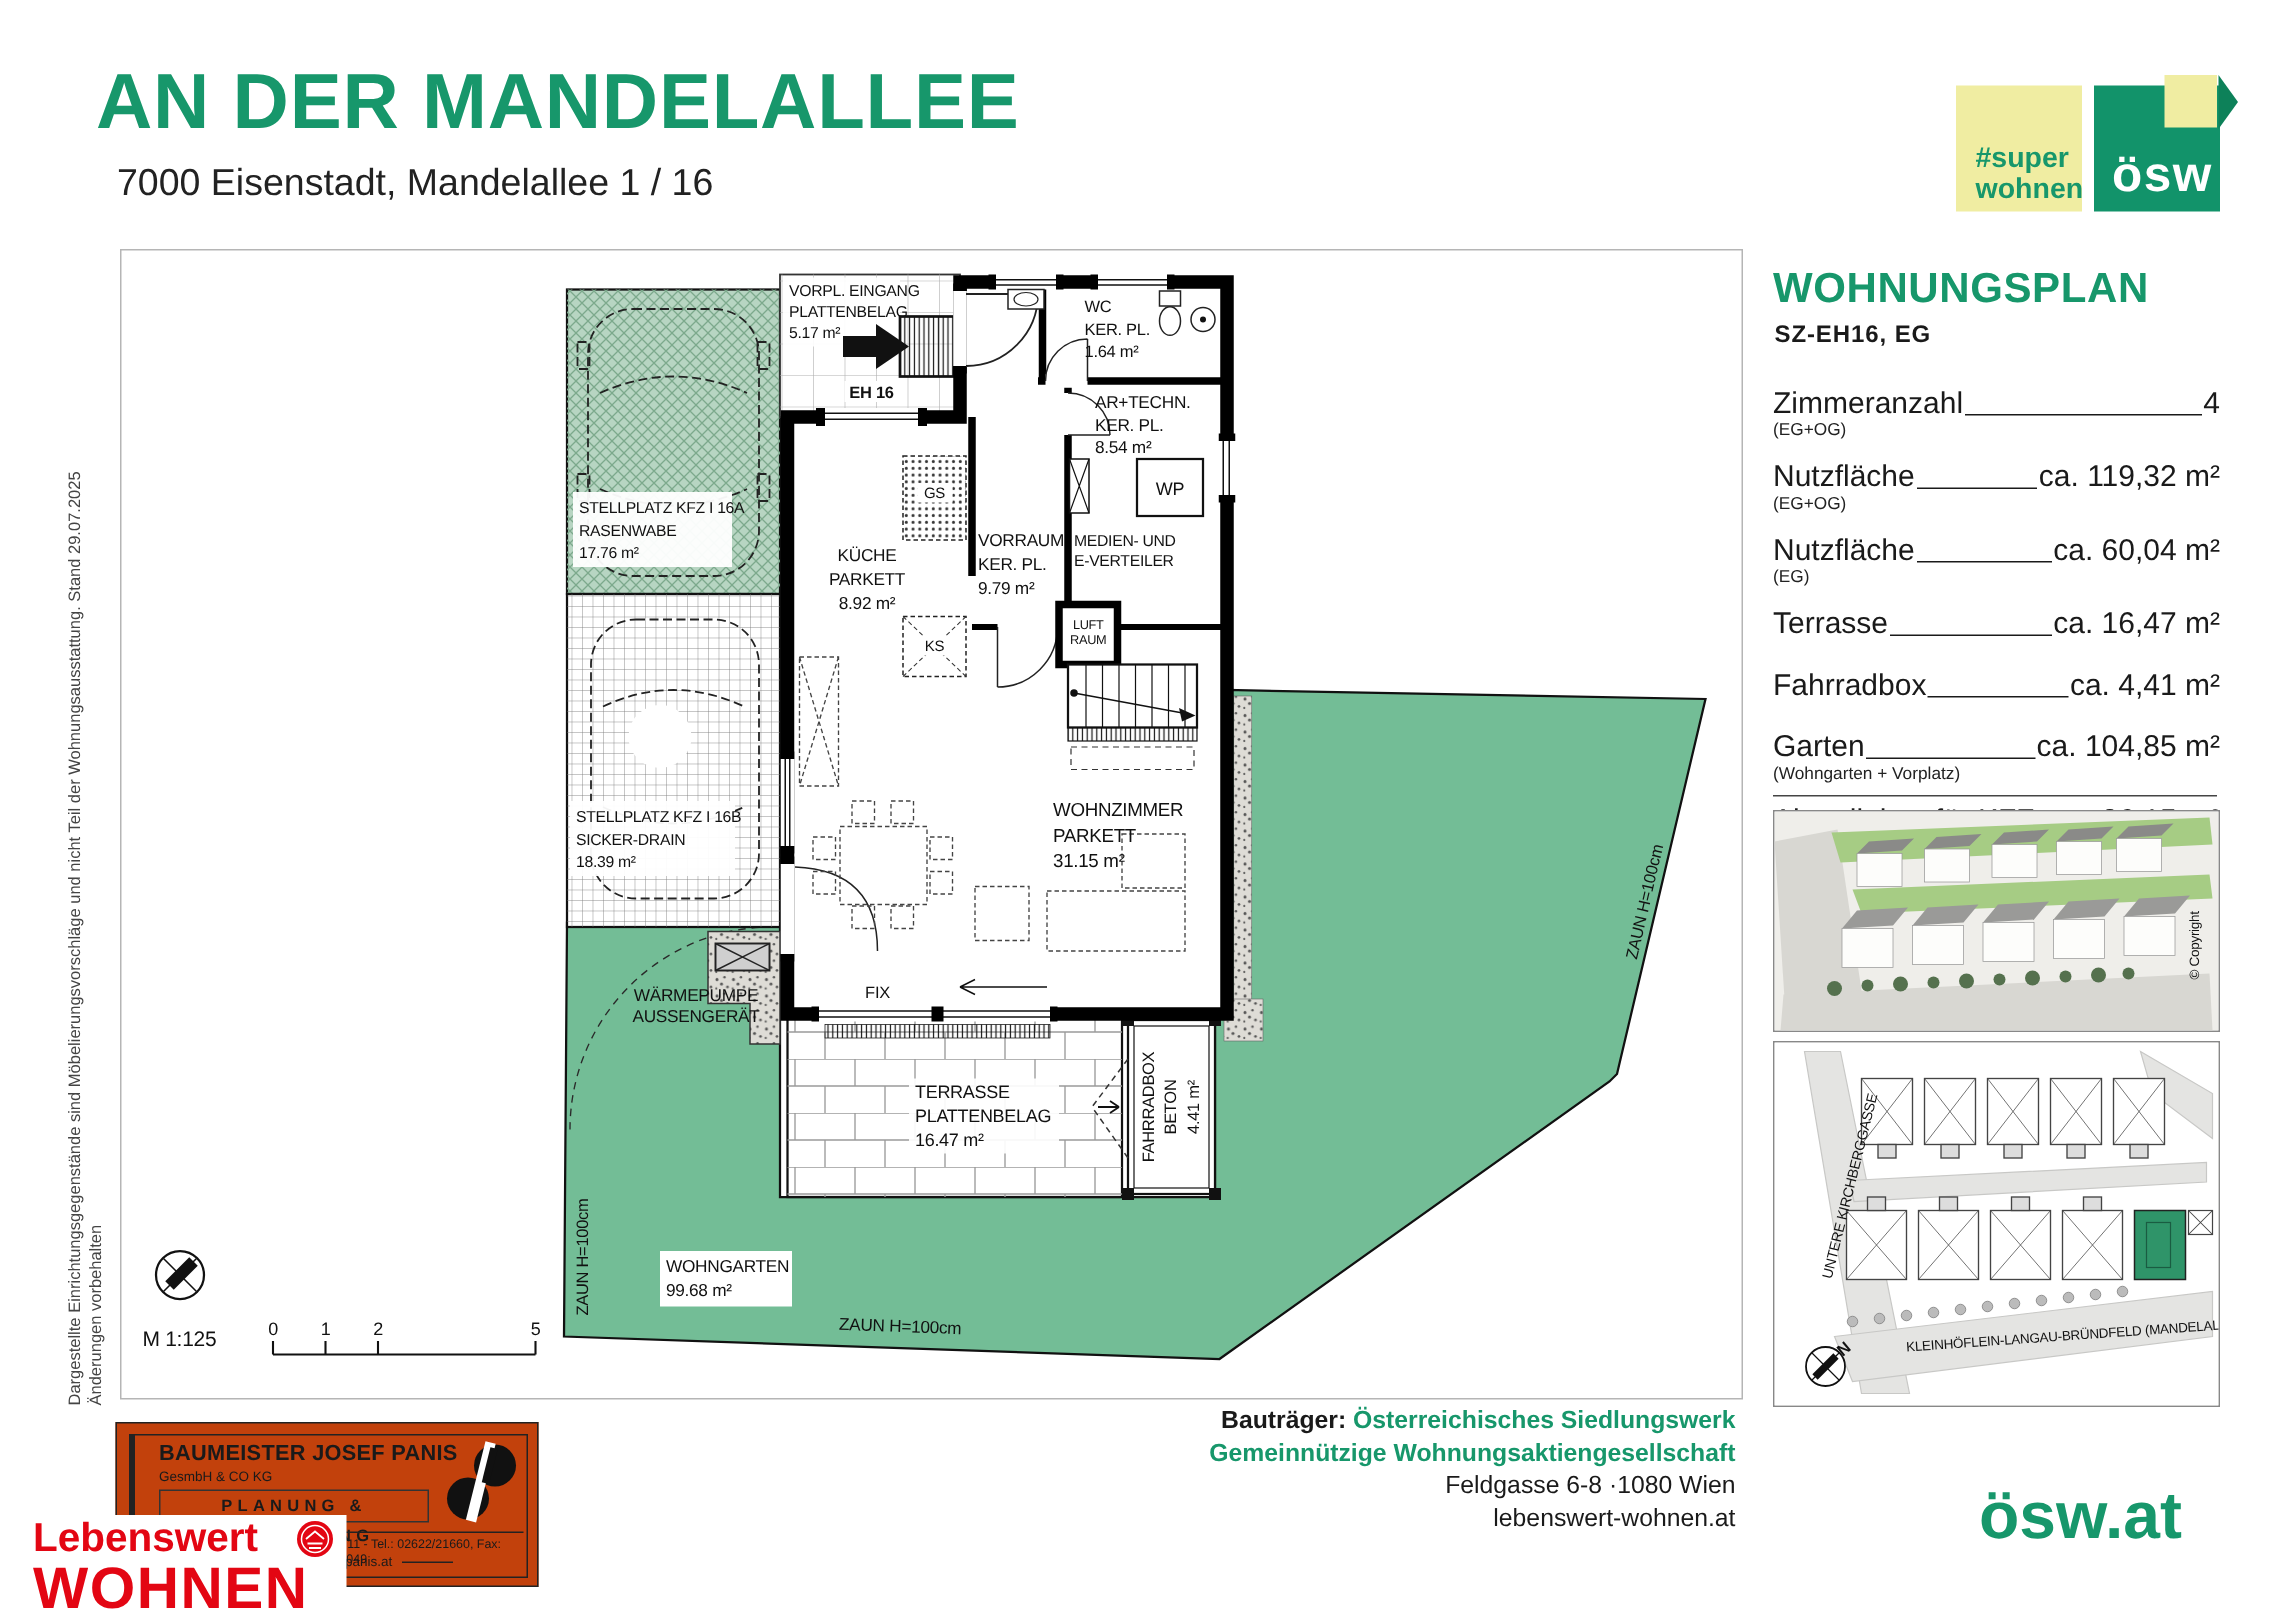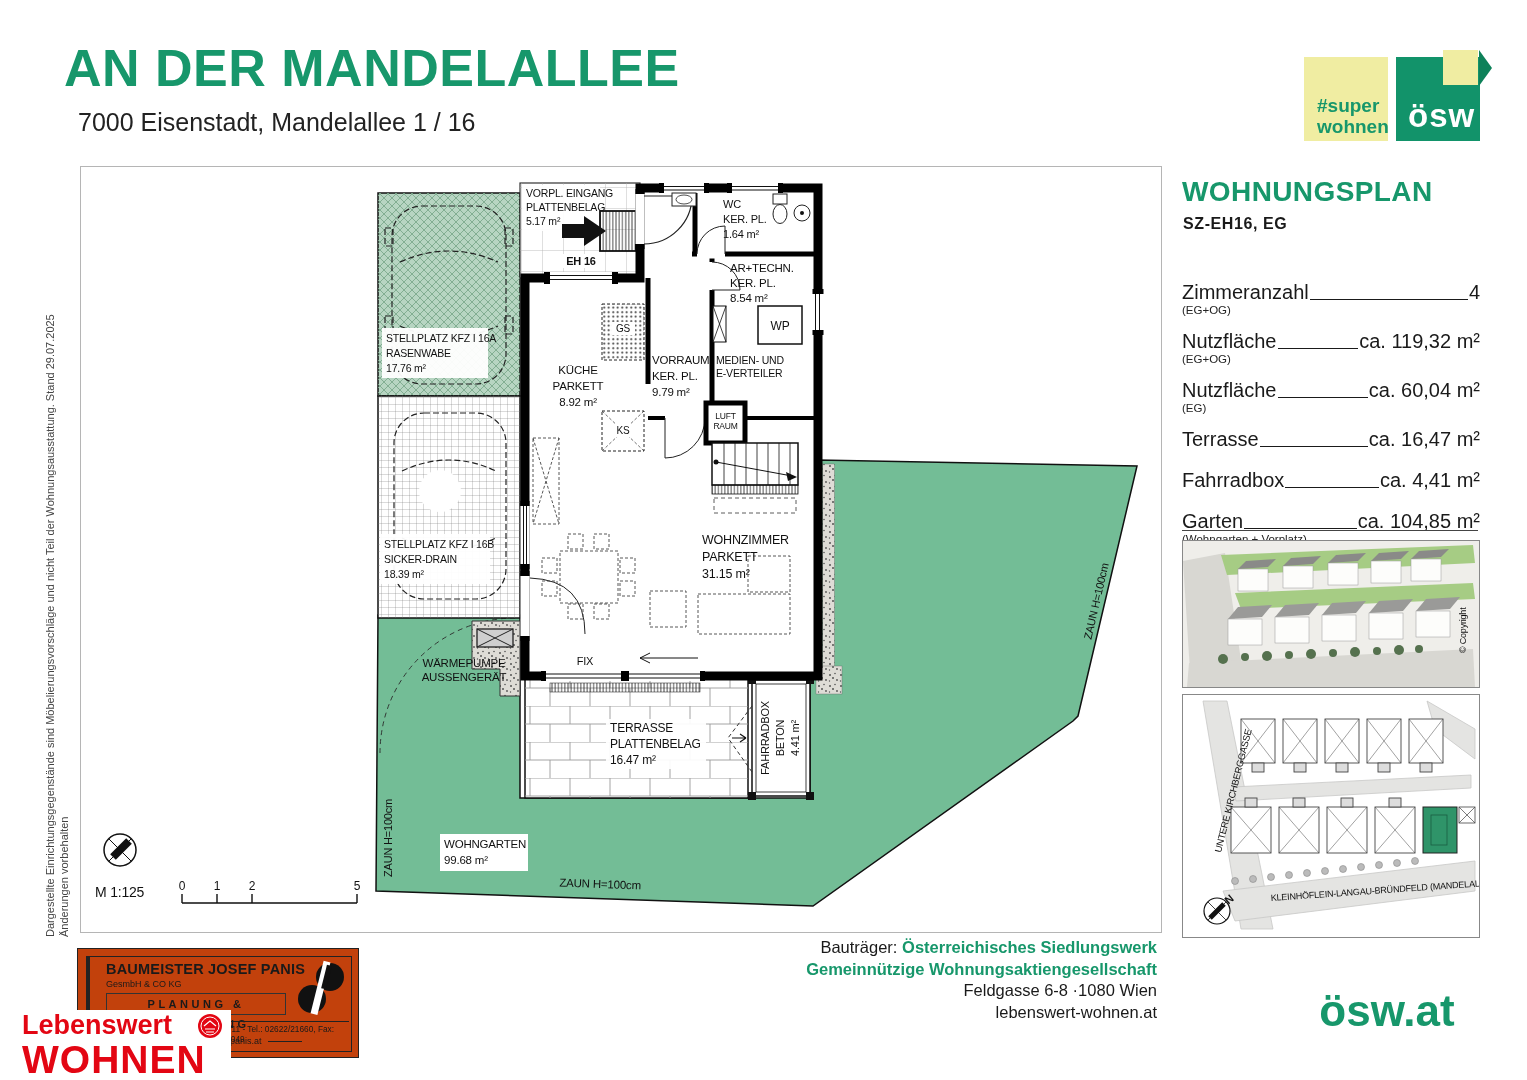--- a/index.html
+++ b/index.html
@@ -15,21 +15,21 @@
   .logo-oesw{left:1396px;top:57px;width:84px;height:84px;background:#12936a;}
   .logo-oesw .t{position:absolute;left:12px;top:40px;font-size:33px;font-weight:700;color:#fff;letter-spacing:1px;}
   .cube{position:absolute;left:47px;top:-7px;width:35px;height:35px;background:#f0eda2;}
   .cube-fold{position:absolute;left:83px;top:-7px;width:0;height:0;
      border-top:18px solid transparent;border-bottom:18px solid transparent;border-left:13px solid #0d8159;}
   
   .sidenote{transform-origin:0 0;transform:rotate(-90deg);white-space:nowrap;font-size:11px;color:#444;}
   
   .panel-title{left:1182px;top:176px;font-size:28px;font-weight:700;color:#17976b;letter-spacing:.4px;}
   .panel-sub{left:1183px;top:215px;font-size:16px;font-weight:700;letter-spacing:.6px;}
-  .specs{left:1182px;top:258px;width:298px;margin-top:23px;}
+  .specs{left:1182px;top:258px;width:298px;}
   .spec-row{margin-bottom:14px;}
   .spec-main{display:flex;align-items:flex-end;}
   .spec-label{font-size:20px;white-space:nowrap;}
   .spec-value{font-size:20px;white-space:nowrap;}
   .spec-leader{flex:1;border-bottom:1.8px solid #1a1a1a;margin:0 1px 4px 1px;min-width:8px;}
   .spec-sub{font-size:11.5px;color:#222;margin-top:0px;min-height:4px;line-height:12px;}
   .panel-divider{left:1182px;top:530px;width:296px;border-top:1.5px solid #444;}
   .imgbox{border:1px solid #888;background:#fbfbfa;}
   
   .stamp{left:77px;top:948px;width:280px;height:108px;border:1.5px solid #222;background:#c2410c;}
@@ -43,21 +43,21 @@
   .stamp-mailrow{position:absolute;left:0;right:0;top:79px;display:flex;align-items:center;justify-content:center;}
   .stamp-mail{font-size:9px;padding:0 6px;}
   .dash{width:34px;border-top:1.2px solid #222;}
   .jp{position:absolute;right:6px;top:2px;}
   .lw-logo{left:18px;top:1010px;background:#fff;padding:2px 8px 4px 4px;z-index:6;line-height:1;}
   .lw-row{display:flex;align-items:center;gap:25px;}
   .lw-1{font-size:27px;font-weight:700;color:#e30613;}
   .lw-2{font-size:39px;font-weight:700;color:#e30613;letter-spacing:1px;margin-top:1px;}
   .foot-block{left:700px;top:937px;width:457px;text-align:right;font-size:16.5px;line-height:21.5px;}
   .g{color:#17976b;font-weight:700;}
-  .b{font-weight:400;}
+  .b{font-weight:700;}
   .oeswat{left:1296px;top:986px;width:182px;text-align:center;font-size:44px;font-weight:700;color:#17976b;}
   
   svg text{font-family:"Liberation Sans",sans-serif;fill:#111;letter-spacing:-.2px;}
 </style>
 </head>
 <body>
 
 <div class="abs title">AN DER MANDELALLEE</div>
 <div class="abs subtitle">7000 Eisenstadt, Mandelallee 1 / 16</div>
 

